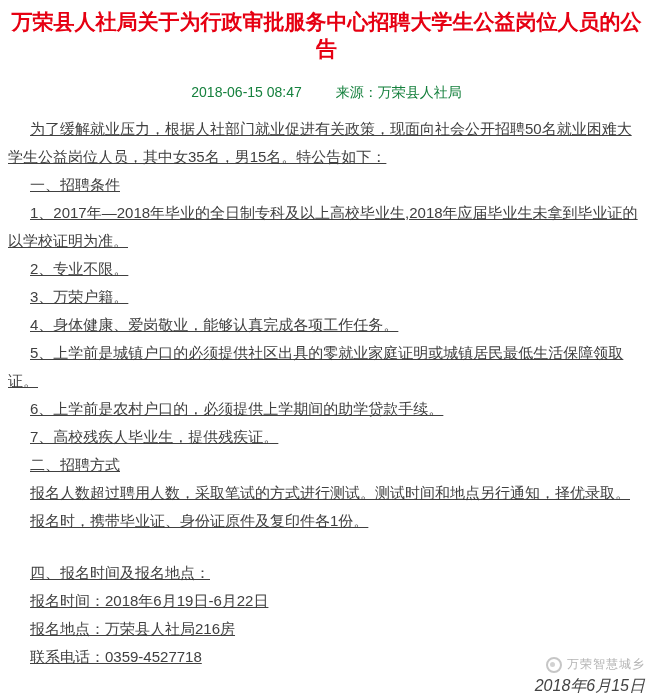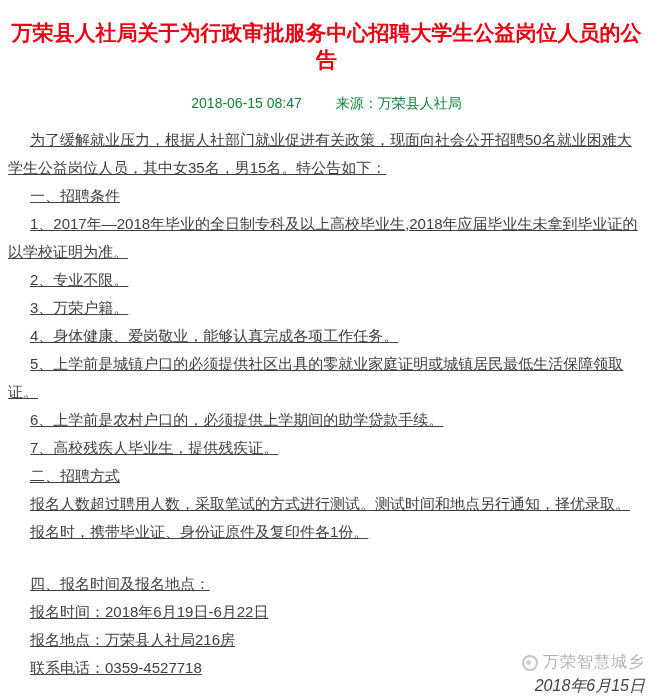--- a/index.html
+++ b/index.html
@@ -3,21 +3,21 @@
 <meta charset="utf-8">
 <style>
   html, body { margin: 0; padding: 0; background: #ffffff; }
   body { font-family: "Liberation Sans", "DejaVu Sans", sans-serif; }
   .page {
     position: relative;
     width: 653px;
     height: 699px;
     box-sizing: border-box;
     background: #ffffff;
-    padding: 17px 8px 0 8px;
+    padding: 6px 8px 0 8px;
     overflow: hidden;
   }
   .article-title {
     margin: 2px 0 0 0;
     font-size: 21px;
     line-height: 1.3;
     font-weight: bold;
     color: #e60012;
     text-align: center;
     letter-spacing: 0px;
@@ -46,21 +46,21 @@
     right: 8px;
     bottom: 2px;
     text-align: right;
   }
   .watermark {
     display: flex;
     align-items: center;
     justify-content: flex-end;
     gap: 5px;
     color: #b3b3b3;
-    font-size: 16px;
+    font-size: 12px;
     letter-spacing: 1px;
   }
   .wm-icon {
     display: inline-block;
     width: 16px;
     height: 16px;
     border: 2px solid #c6c6c6;
     border-radius: 50%;
     box-sizing: border-box;
     position: relative;

